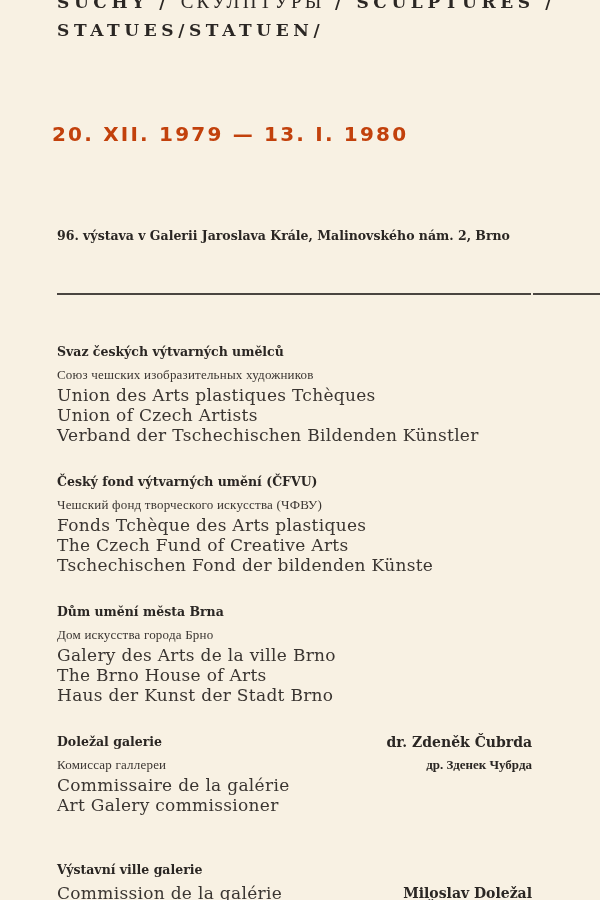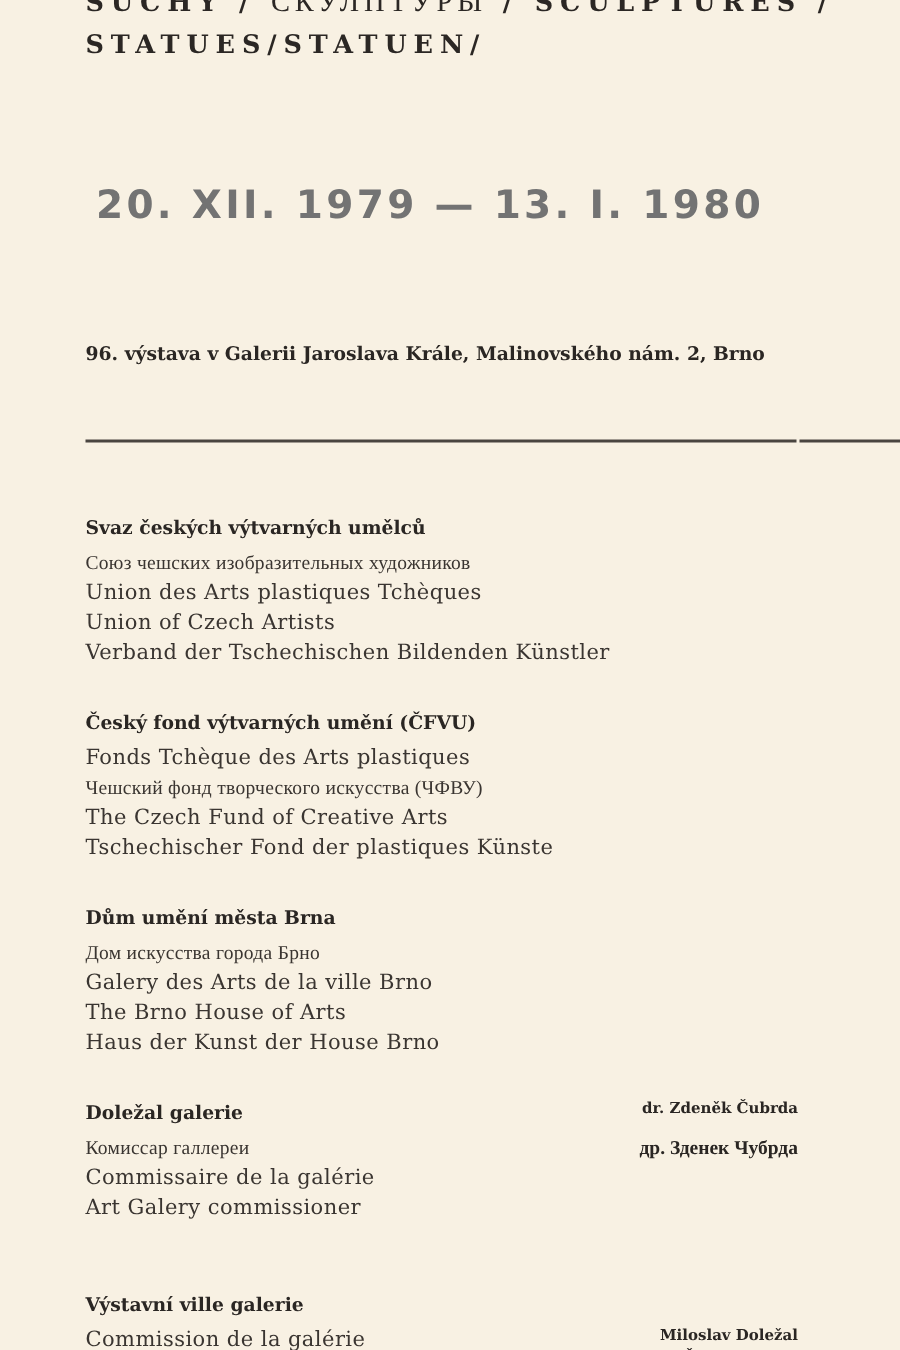--- a/index.html
+++ b/index.html
@@ -28,28 +28,28 @@
       font-weight: normal;
       font-family: "Liberation Serif", serif;
       font-size: 19px;
       letter-spacing: 3.2px;
     }
     #hl1 { top: -9px; }
     #hl2 { top: 20px; }
 
     .dates {
       position: absolute;
-      left: 64px;
+      left: 52px;
       top: 122px;
       font-family: "DejaVu Sans", sans-serif;
       font-weight: bold;
-      font-size: 26px;
+      font-size: 20px;
       letter-spacing: 2.2px;
       white-space: nowrap;
-      color: #737373;
+      color: #c2410c;
     }
     .venue {
       position: absolute;
       left: 57px;
       top: 228px;
       font-family: "DejaVu Serif", serif;
       font-weight: bold;
       font-size: 12.5px;
       white-space: nowrap;
       color: #2a2623;
@@ -72,40 +72,40 @@
       font-family: "DejaVu Serif", serif;
       font-weight: bold;
       font-size: 12.5px;
       height: 20px;
       line-height: 20px;
       white-space: nowrap;
       color: #2a2623;
     }
     .section .sub {
       font-family: "DejaVu Serif", serif;
-      font-size: 14px;
+      font-size: 17px;
       height: 20px;
       line-height: 20px;
       white-space: nowrap;
       color: #3a3531;
       letter-spacing: 0.3px;
     }
     .section .sub.ru {
       font-family: "Liberation Serif", serif;
       font-size: 13px;
       letter-spacing: 0.2px;
     }
     .section .gap { height: 3px; }
 
     .right-name {
       position: absolute;
       right: 68px;
       font-family: "DejaVu Serif", serif;
       font-weight: bold;
-      font-size: 10px;
+      font-size: 14px;
       white-space: nowrap;
       color: #2a2623;
       text-align: right;
     }
     .right-name.ru {
       font-family: "Liberation Serif", serif;
       font-size: 13px;
     }
 
     #sec1 { top: 342px; }
@@ -134,33 +134,33 @@
     <div class="gap"></div>
     <div class="sub ru">Союз чешских изобразительных художников</div>
     <div class="sub">Union des Arts plastiques Tchèques</div>
     <div class="sub">Union of Czech Artists</div>
     <div class="sub">Verband der Tschechischen Bildenden Künstler</div>
   </div>
 
   <div class="section" id="sec2">
     <div class="title">Český fond výtvarných umění (ČFVU)</div>
     <div class="gap"></div>
+    <div class="sub ru">Чешский фонд творческого искусства (ЧФВУ)</div>
     <div class="sub">Fonds Tchèque des Arts plastiques</div>
-    <div class="sub ru">Чешский фонд творческого искусства (ЧФВУ)</div>
     <div class="sub">The Czech Fund of Creative Arts</div>
-    <div class="sub">Tschechischer Fond der plastiques Künste</div>
+    <div class="sub">Tschechischen Fond der bildenden Künste</div>
   </div>
 
   <div class="section" id="sec3">
     <div class="title">Dům umění města Brna</div>
     <div class="gap"></div>
     <div class="sub ru">Дом искусства города Брно</div>
     <div class="sub">Galery des Arts de la ville Brno</div>
     <div class="sub">The Brno House of Arts</div>
-    <div class="sub">Haus der Kunst der House Brno</div>
+    <div class="sub">Haus der Kunst der Stadt Brno</div>
   </div>
 
   <div class="section" id="sec4">
     <div class="title">Doležal galerie</div>
     <div class="gap"></div>
     <div class="sub ru">Комиссар галлереи</div>
     <div class="sub">Commissaire de la galérie</div>
     <div class="sub">Art Galery commissioner</div>
   </div>
   <div class="right-name" style="top:734px;">dr. Zdeněk Čubrda</div>

